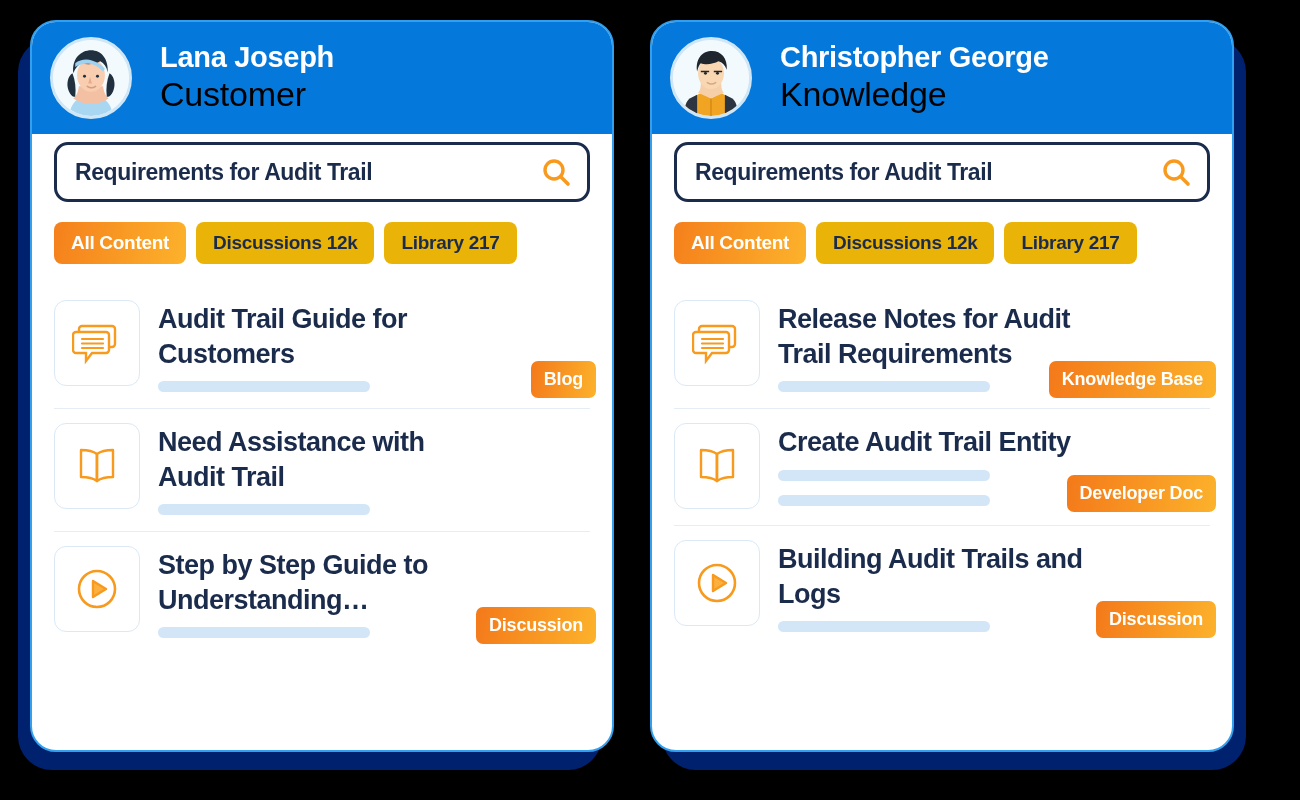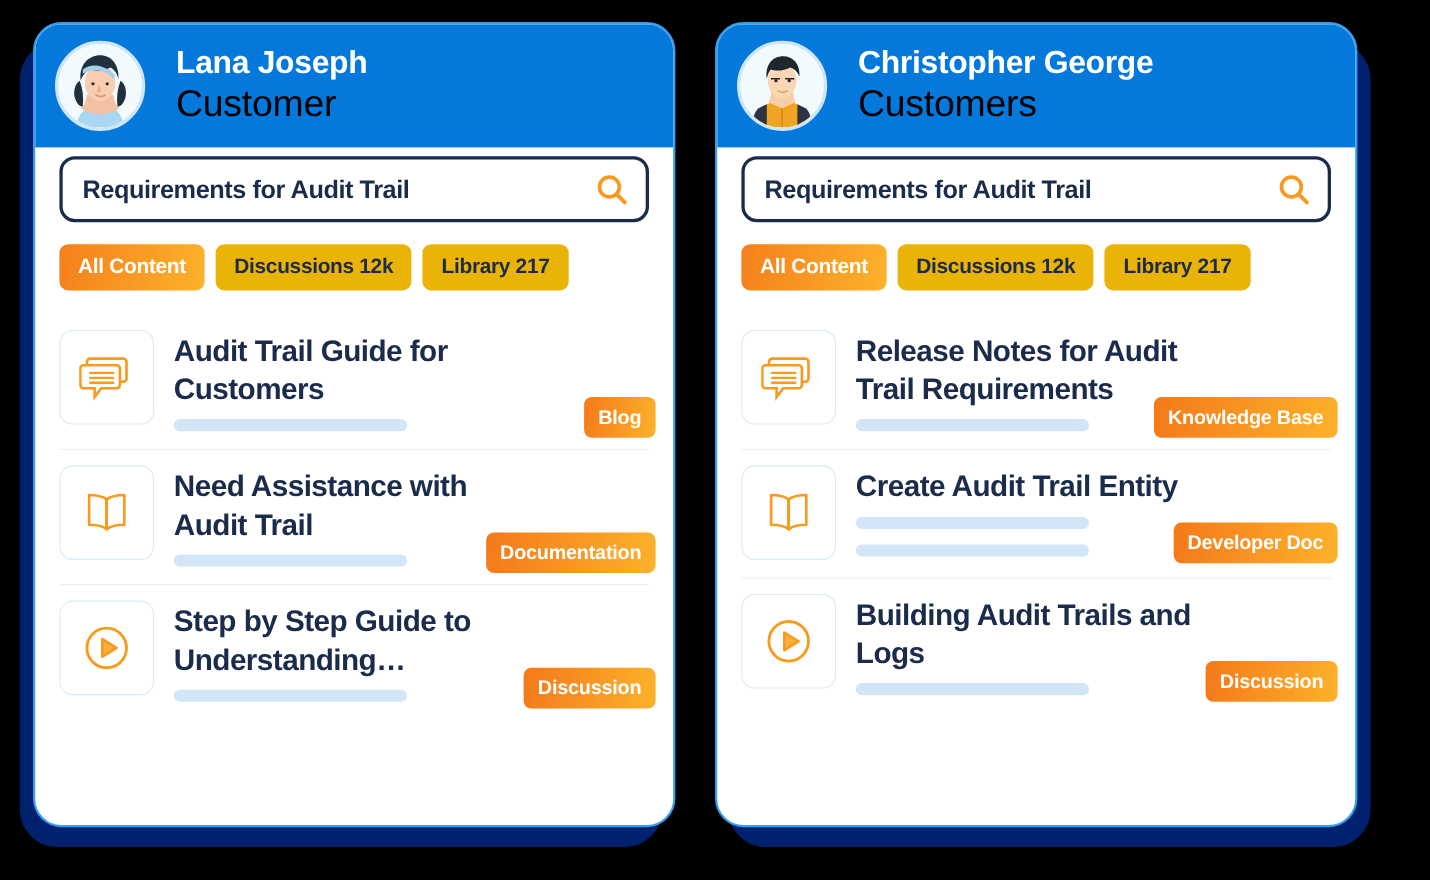--- a/index.html
+++ b/index.html
@@ -286,21 +286,20 @@
                 <path d="M25 13c-4-3-10-4-16-4v27c6 0 12 1 16 4z" stroke="#f79a1e" stroke-width="2.4" fill="#fff" stroke-linejoin="round"></path>
                 <path d="M25 13c4-3 10-4 16-4v27c-6 0-12 1-16 4z" stroke="#f79a1e" stroke-width="2.4" fill="#fff" stroke-linejoin="round"></path>
                 <line x1="25" y1="13" x2="25" y2="40" stroke="#f79a1e" stroke-width="2.4"></line>
               </svg>
             </div>
             <div class="result-main">
               <div class="result-title">Need Assistance with Audit Trail</div>
               <div class="bars">
                 <div class="bar"></div>
               </div>
-              <div class="tag">Documentation</div>
             </div>
           </div>
 
           <div class="result-row last">
             <div class="result-icon">
               <svg width="50" height="50" viewBox="0 0 50 50">
                 <circle cx="25" cy="25" r="18" stroke="#f79a1e" stroke-width="2.6" fill="#fff"></circle>
                 <path d="M21 17l13 8-13 8z" stroke="#f79a1e" stroke-width="2.4" fill="#fbb040" stroke-linejoin="round"></path>
               </svg>
             </div>
@@ -335,21 +334,21 @@
             <circle cx="48" cy="36" r="1.6" fill="#20262d"></circle>
             <path d="M30 34h9M44 34h9" stroke="#20262d" stroke-width="1.4" fill="none"></path>
             <path d="M37 46c3 2 6 2 9 0" stroke="#d9a77f" stroke-width="1.6" fill="none" stroke-linecap="round"></path>
             <path d="M41 63v19" stroke="#d98d16" stroke-width="1.8"></path>
             <path d="M26 59l-8 4c-4 3-6 10-6 19h14z" fill="#2b3440"></path>
             <path d="M56 59l8 4c4 3 6 10 6 19H56z" fill="#2b3440"></path>
           </svg>
         </div>
         <div class="identity">
           <div class="name">Christopher George</div>
-          <div class="role">Customers</div>
+          <div class="role">Knowledge</div>
         </div>
       </div>
 
       <div class="card-body">
 
         <div class="search-box">
           <div class="search-value" title="Requirements for Audit Trail">Requirements for Audit Trail</div>
           <svg class="search-icon" width="30" height="30" viewBox="0 0 30 30">
             <circle cx="13" cy="13" r="9" stroke="#f79a1e" stroke-width="3.4" fill="none"></circle>
             <line x1="19.5" y1="19.5" x2="27" y2="27" stroke="#f79a1e" stroke-width="3.6" stroke-linecap="round"></line>

